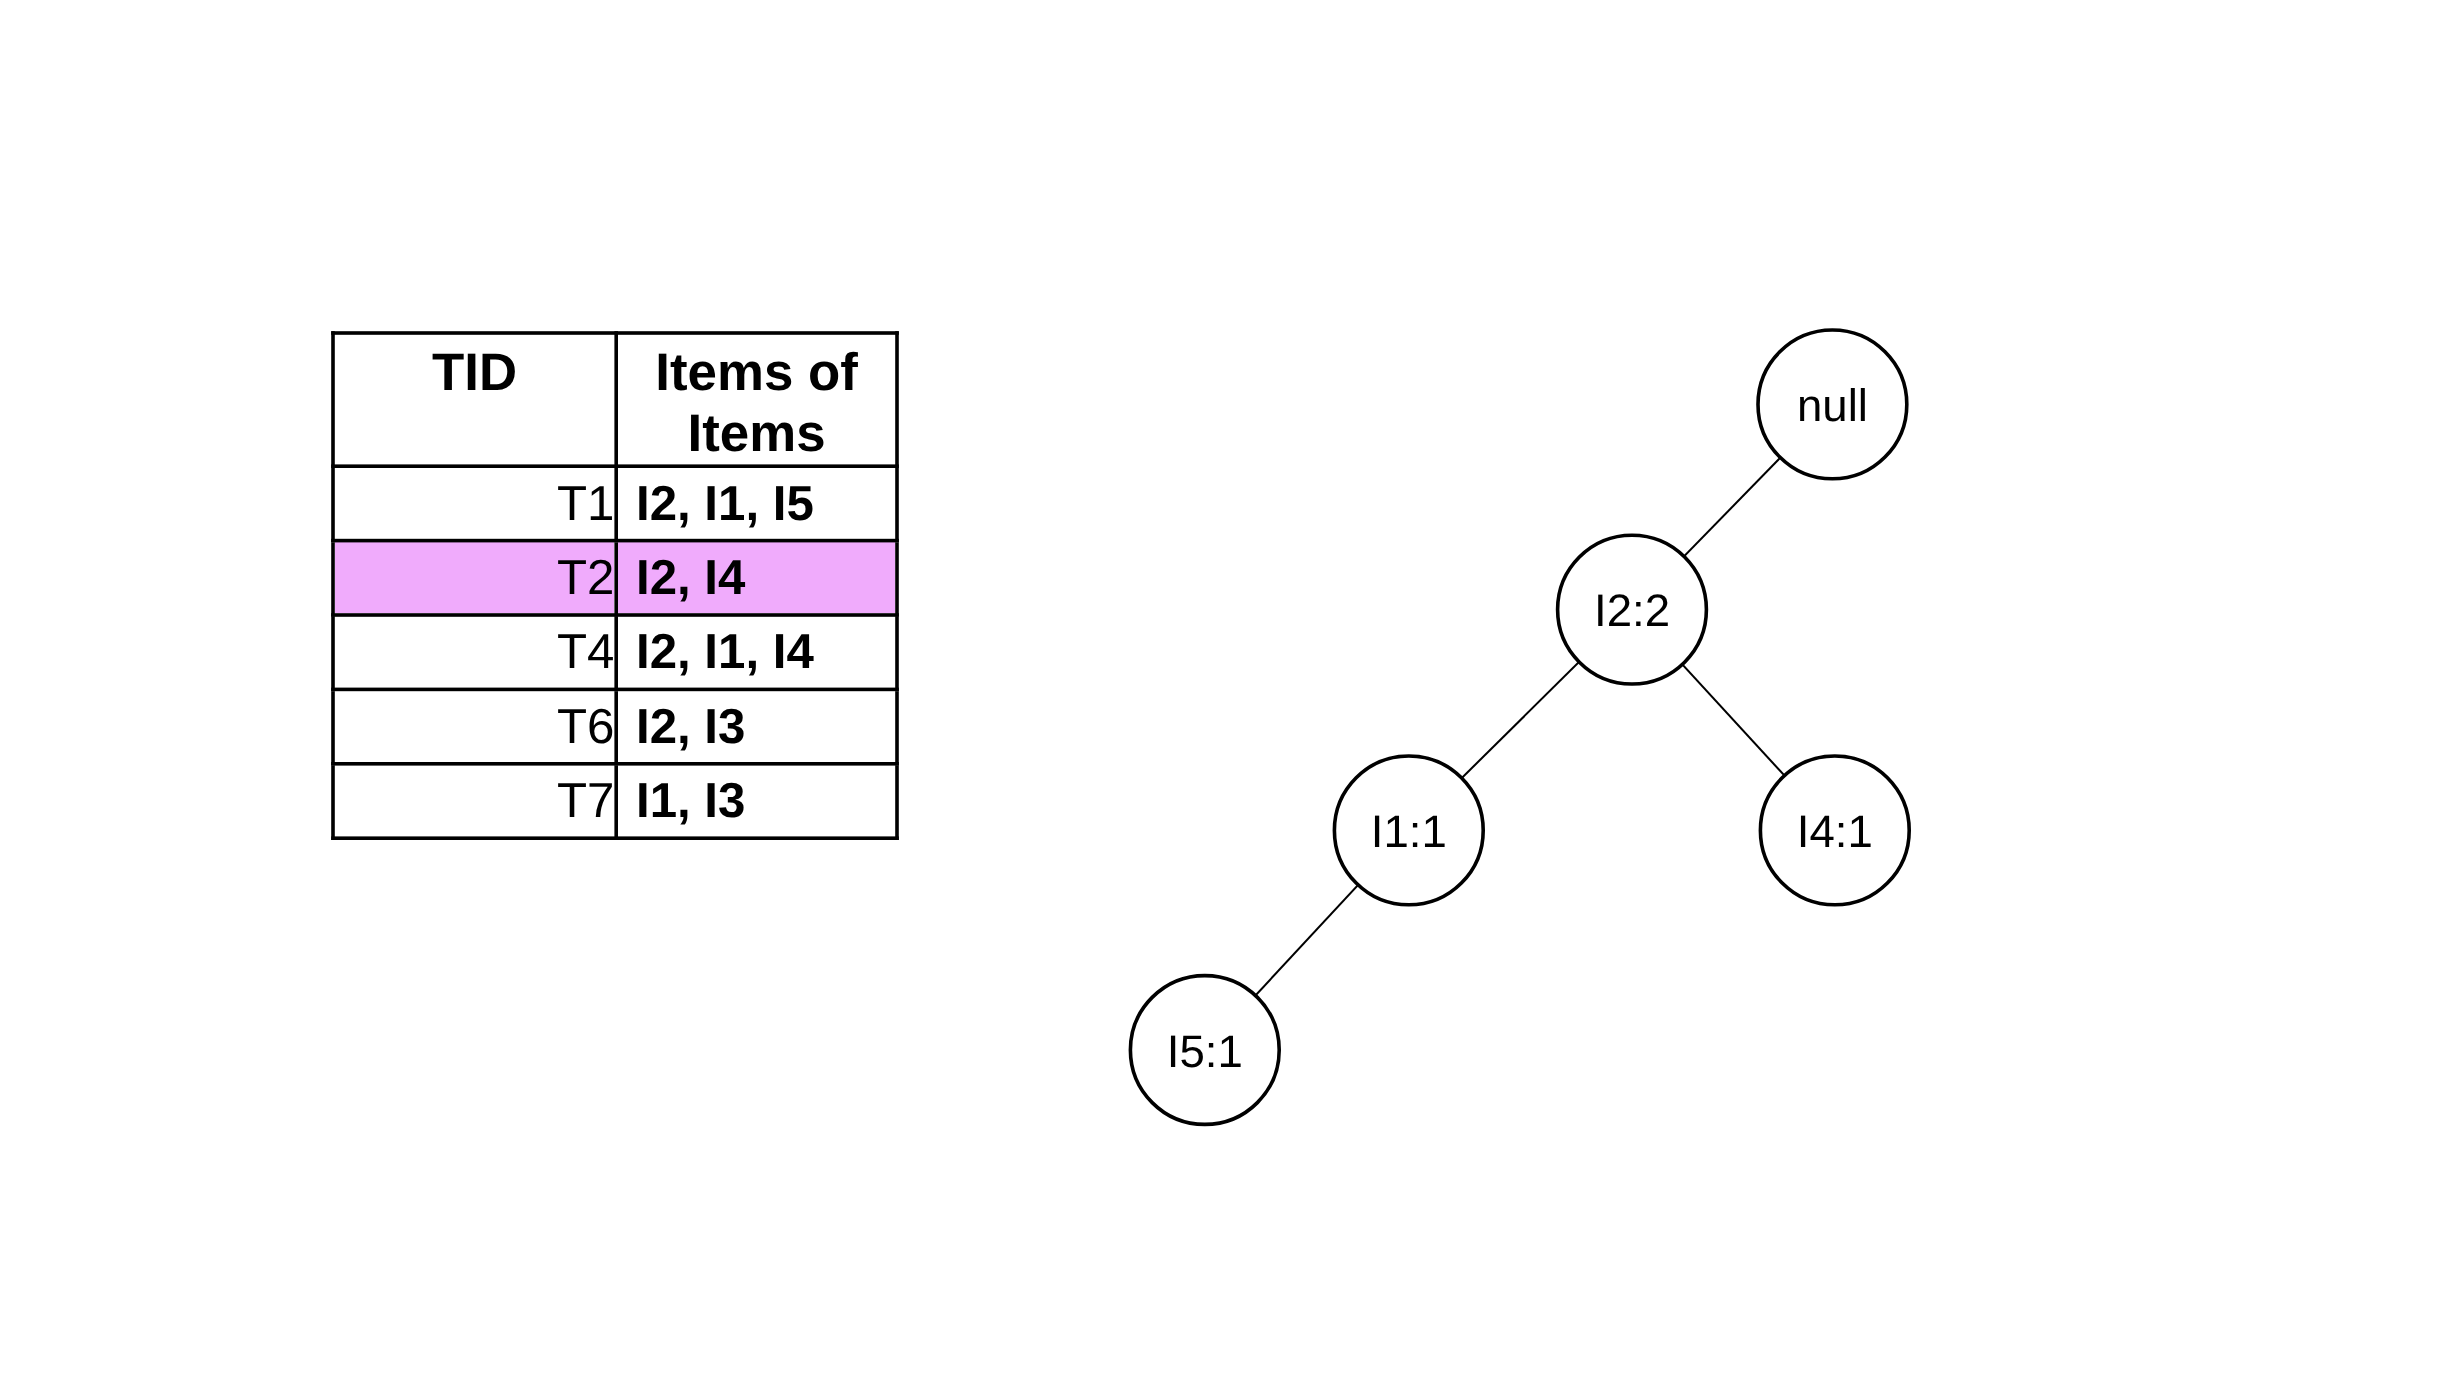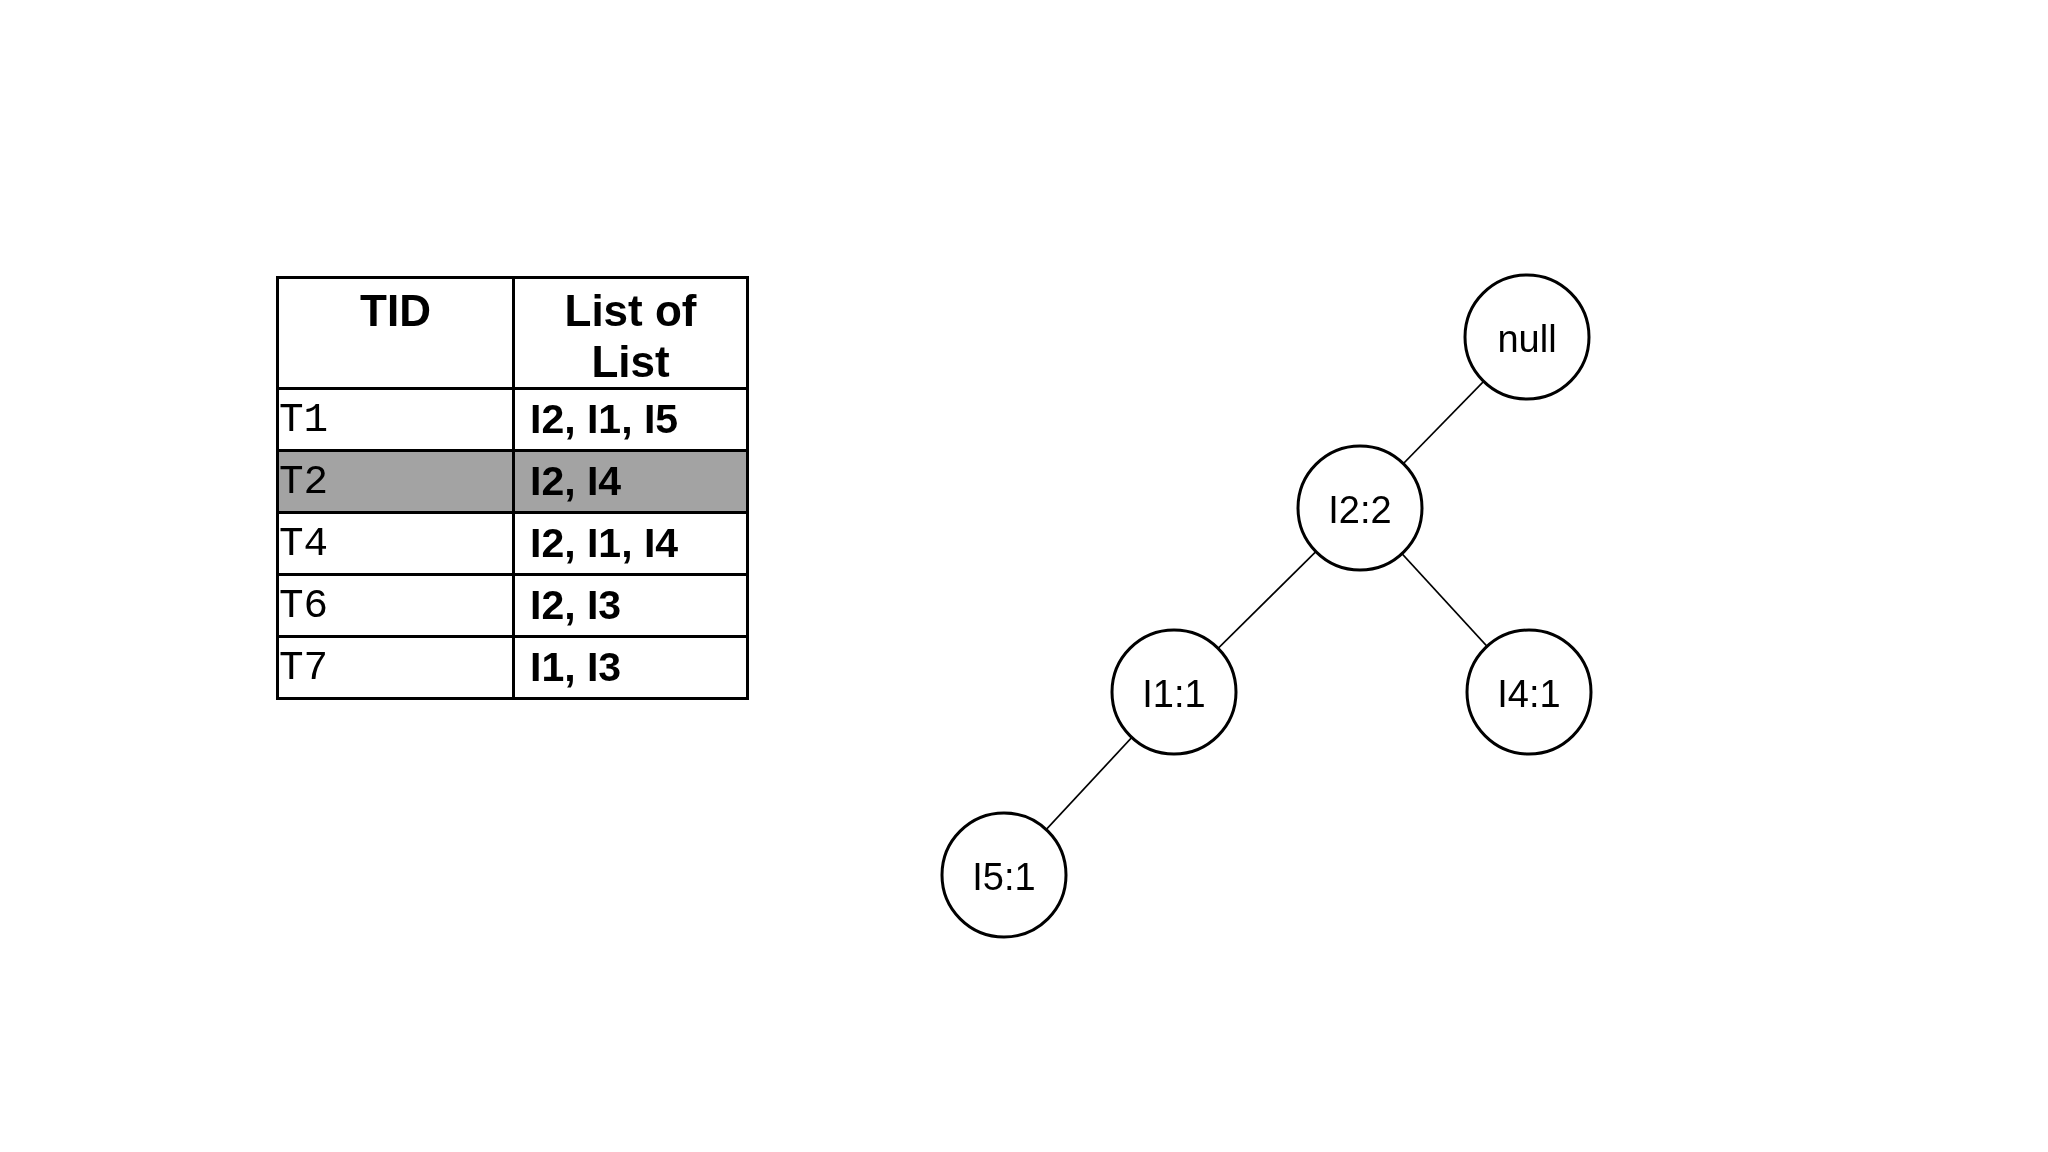--- a/index.html
+++ b/index.html
@@ -48,22 +48,21 @@
   }
   table.txn col.c-tid  { width: 236px; }
   table.txn col.c-items{ width: 234px; }
   table.txn td {
     height: 59px;
     font-size: 41px;
     vertical-align: middle;
     padding: 0;
   }
   table.txn td.tid {
-    text-align: left;
-    font-family: Liberation Mono, monospace;
+    text-align: right;
   }
   table.txn td.items {
     text-align: left;
     padding-left: 15px;
     font-weight: bold;
   }
 
   
   svg.tree {
     position: absolute;
@@ -95,29 +94,29 @@
 <div class="canvas">
 
   <table class="txn">
     <colgroup>
       <col class="c-tid">
       <col class="c-items">
     </colgroup>
     <thead>
       <tr>
         <th>TID</th>
-        <th>List of List</th>
+        <th>Items of Items</th>
       </tr>
     </thead>
     <tbody>
       <tr>
         <td class="tid">T1</td>
         <td class="items">I2, I1, I5</td>
       </tr>
-      <tr style="background-color: #a3a3a3;">
+      <tr style="background-color: #f0abfc;">
         <td class="tid">T2</td>
         <td class="items">I2, I4</td>
       </tr>
       <tr>
         <td class="tid">T4</td>
         <td class="items">I2, I1, I4</td>
       </tr>
       <tr>
         <td class="tid">T6</td>
         <td class="items">I2, I3</td>

